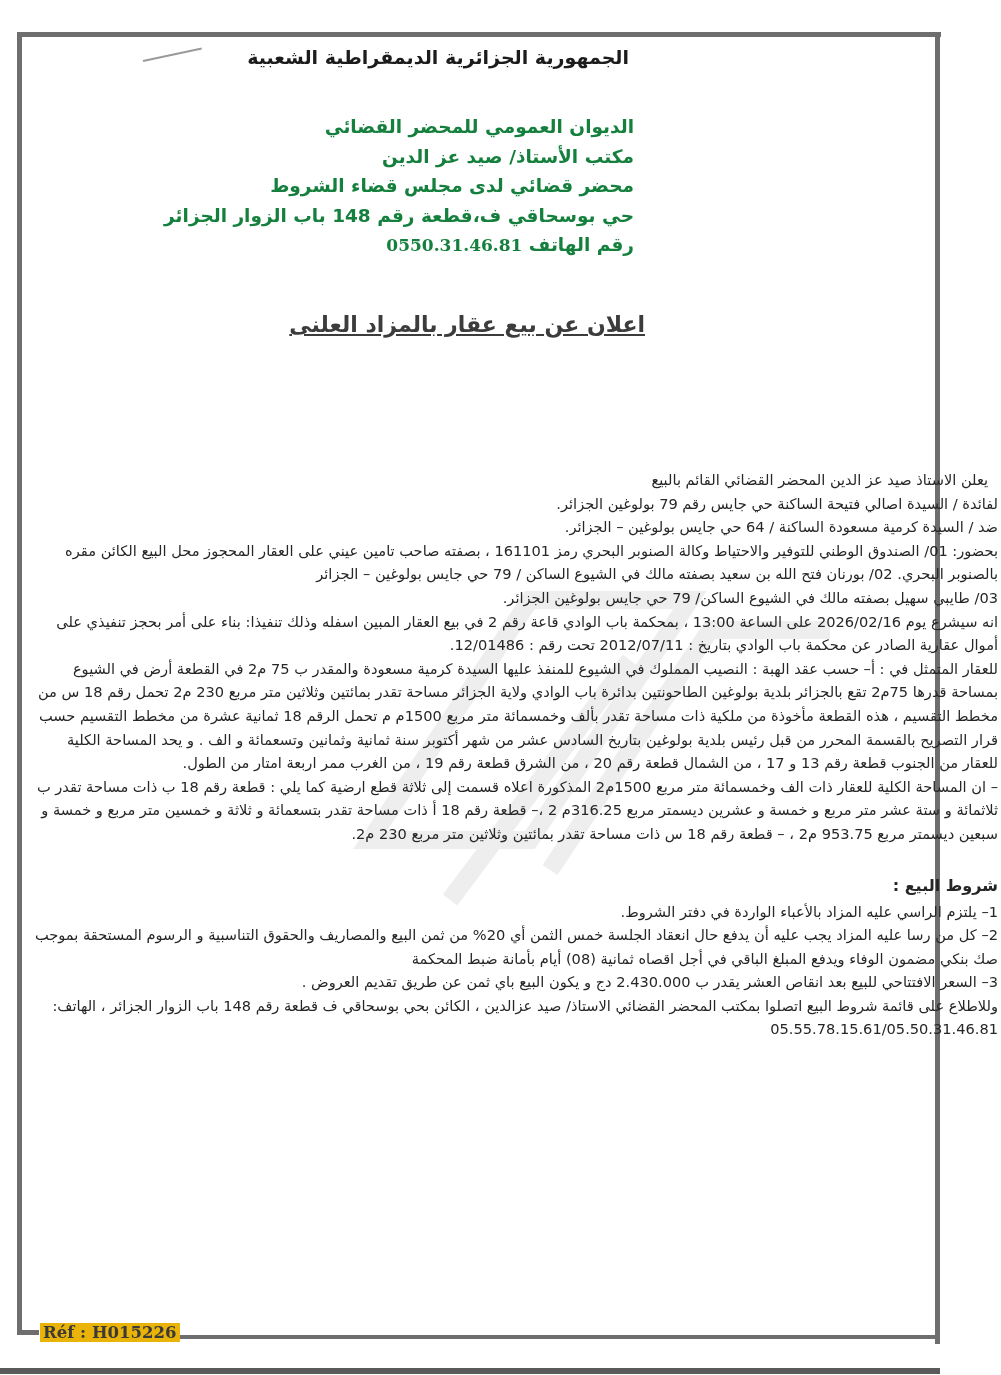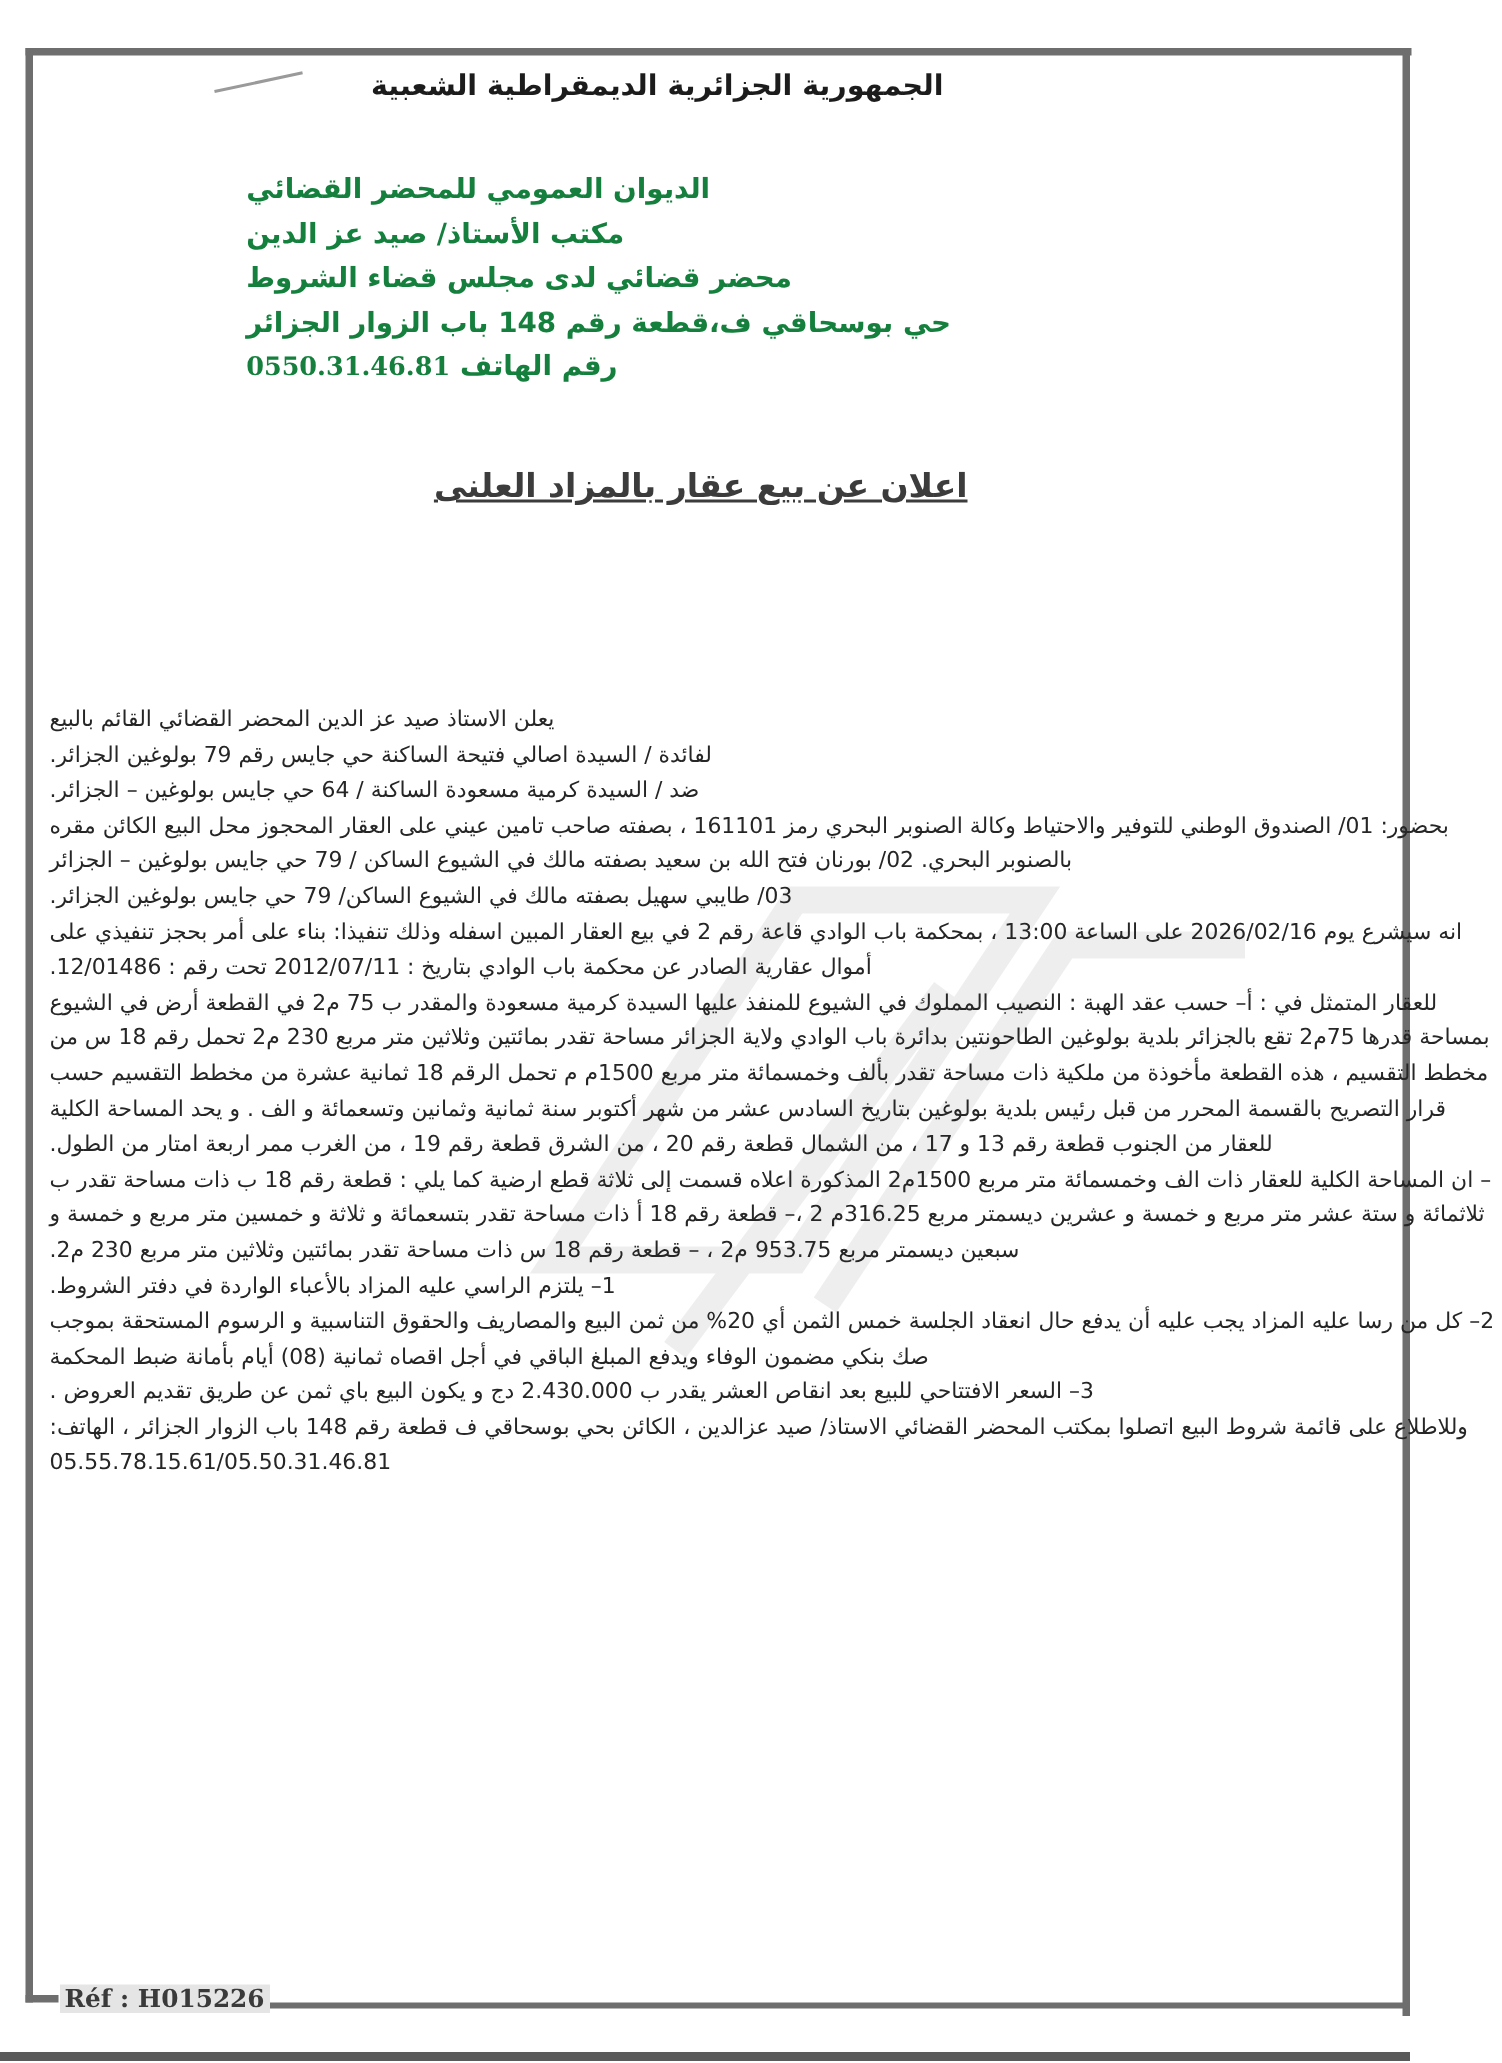--- a/index.html
+++ b/index.html
@@ -55,21 +55,21 @@
   }
   .watermark {
     position: absolute;
     left: 330px; top: 540px;
     width: 520px; height: 380px;
     opacity: 0.08;
     pointer-events: none;
   }
   .watermark svg { width: 100%; height: 100%; }
 
-  .rtl { direction: rtl; text-align: left; position: absolute; }
+  .rtl { direction: rtl; text-align: right; position: absolute; }
 
   .republic {
     top: 46px; right: 372px;
     font-size: 19px;
     font-weight: bold;
     color: #1c1c1c;
     white-space: nowrap;
   }
   .office-block {
     top: 112px; right: 367px;
@@ -107,21 +107,21 @@
     margin-top: 26px !important;
     line-height: 28px;
   }
   .ref {
     position: absolute;
     left: 40px; top: 1323px;
     font-family: "DejaVu Serif", serif;
     font-weight: bold;
     font-size: 16.5px;
     color: #3a3a3a;
-    background: #e5e5e5;
+    background: #eab308;
     padding: 0 4px 0 3px;
     white-space: nowrap;
   }
   .ref-line {
     position: absolute;
     left: 170px; top: 1335px;
     width: 770px; height: 4px;
     background: #6e6e6e;
   }
 </style>
@@ -163,20 +163,21 @@
 <div class="rtl body-text">
   <p class="indent-first">يعلن الاستاذ صيد عز الدين المحضر القضائي القائم بالبيع</p>
   <p>لفائدة / السيدة اصالي فتيحة الساكنة حي جايس رقم 79 بولوغين الجزائر.</p>
   <p>ضد / السيدة كرمية مسعودة الساكنة / 64 حي جايس بولوغين – الجزائر.</p>
   <p>بحضور: 01/ الصندوق الوطني للتوفير والاحتياط وكالة الصنوبر البحري رمز 161101 ، بصفته صاحب تامين عيني على العقار المحجوز محل البيع الكائن مقره بالصنوبر البحري. 02/ بورنان فتح الله بن سعيد بصفته مالك في الشيوع الساكن / 79 حي جايس بولوغين – الجزائر</p>
   <p>03/ طايبي سهيل بصفته مالك في الشيوع الساكن/ 79 حي جايس بولوغين الجزائر.</p>
   <p>انه سيشرع يوم 2026/02/16 على الساعة 13:00 ، بمحكمة باب الوادي قاعة رقم 2 في بيع العقار المبين اسفله وذلك تنفيذا: بناء على أمر بحجز تنفيذي على أموال عقارية الصادر عن محكمة باب الوادي بتاريخ : 2012/07/11 تحت رقم : 12/01486.</p>
   <p>للعقار المتمثل في : أ– حسب عقد الهبة : النصيب المملوك في الشيوع للمنفذ عليها السيدة كرمية مسعودة والمقدر ب 75 م2 في القطعة أرض في الشيوع بمساحة قدرها 75م2 تقع بالجزائر بلدية بولوغين الطاحونتين بدائرة باب الوادي ولاية الجزائر مساحة تقدر بمائتين وثلاثين متر مربع 230 م2 تحمل رقم 18 س من مخطط التقسيم ، هذه القطعة مأخوذة من ملكية ذات مساحة تقدر بألف وخمسمائة متر مربع 1500م م تحمل الرقم 18 ثمانية عشرة من مخطط التقسيم حسب قرار التصريح بالقسمة المحرر من قبل رئيس بلدية بولوغين بتاريخ السادس عشر من شهر أكتوبر سنة ثمانية وثمانين وتسعمائة و الف . و يحد المساحة الكلية للعقار من الجنوب قطعة رقم 13 و 17 ، من الشمال قطعة رقم 20 ، من الشرق قطعة رقم 19 ، من الغرب ممر اربعة امتار من الطول.</p>
   <p>– ان المساحة الكلية للعقار ذات الف وخمسمائة متر مربع 1500م2 المذكورة اعلاه قسمت إلى ثلاثة قطع ارضية كما يلي : قطعة رقم 18 ب ذات مساحة تقدر ب ثلاثمائة و ستة عشر متر مربع و خمسة و عشرين ديسمتر مربع 316.25م 2 ،– قطعة رقم 18 أ ذات مساحة تقدر بتسعمائة و ثلاثة و خمسين متر مربع و خمسة و سبعين ديسمتر مربع 953.75 م2 ، – قطعة رقم 18 س ذات مساحة تقدر بمائتين وثلاثين متر مربع 230 م2.</p>
 
+  <p class="section-head">شروط البيع :</p>
   <p>1– يلتزم الراسي عليه المزاد بالأعباء الواردة في دفتر الشروط.</p>
   <p>2– كل من رسا عليه المزاد يجب عليه أن يدفع حال انعقاد الجلسة خمس الثمن أي 20% من ثمن البيع والمصاريف والحقوق التناسبية و الرسوم المستحقة بموجب صك بنكي مضمون الوفاء ويدفع المبلغ الباقي في أجل اقصاه ثمانية (08) أيام بأمانة ضبط المحكمة</p>
   <p>3– السعر الافتتاحي للبيع بعد انقاص العشر يقدر ب 2.430.000 دج و يكون البيع باي ثمن عن طريق تقديم العروض .</p>
   <p>وللاطلاع على قائمة شروط البيع اتصلوا بمكتب المحضر القضائي الاستاذ/ صيد عزالدين ، الكائن بحي بوسحاقي ف قطعة رقم 148 باب الزوار الجزائر ، الهاتف: 05.55.78.15.61/05.50.31.46.81</p>
 </div>
 
 <div class="ref-line"></div>
 <div class="ref">Réf : H015226</div>
 
 </body></html>

